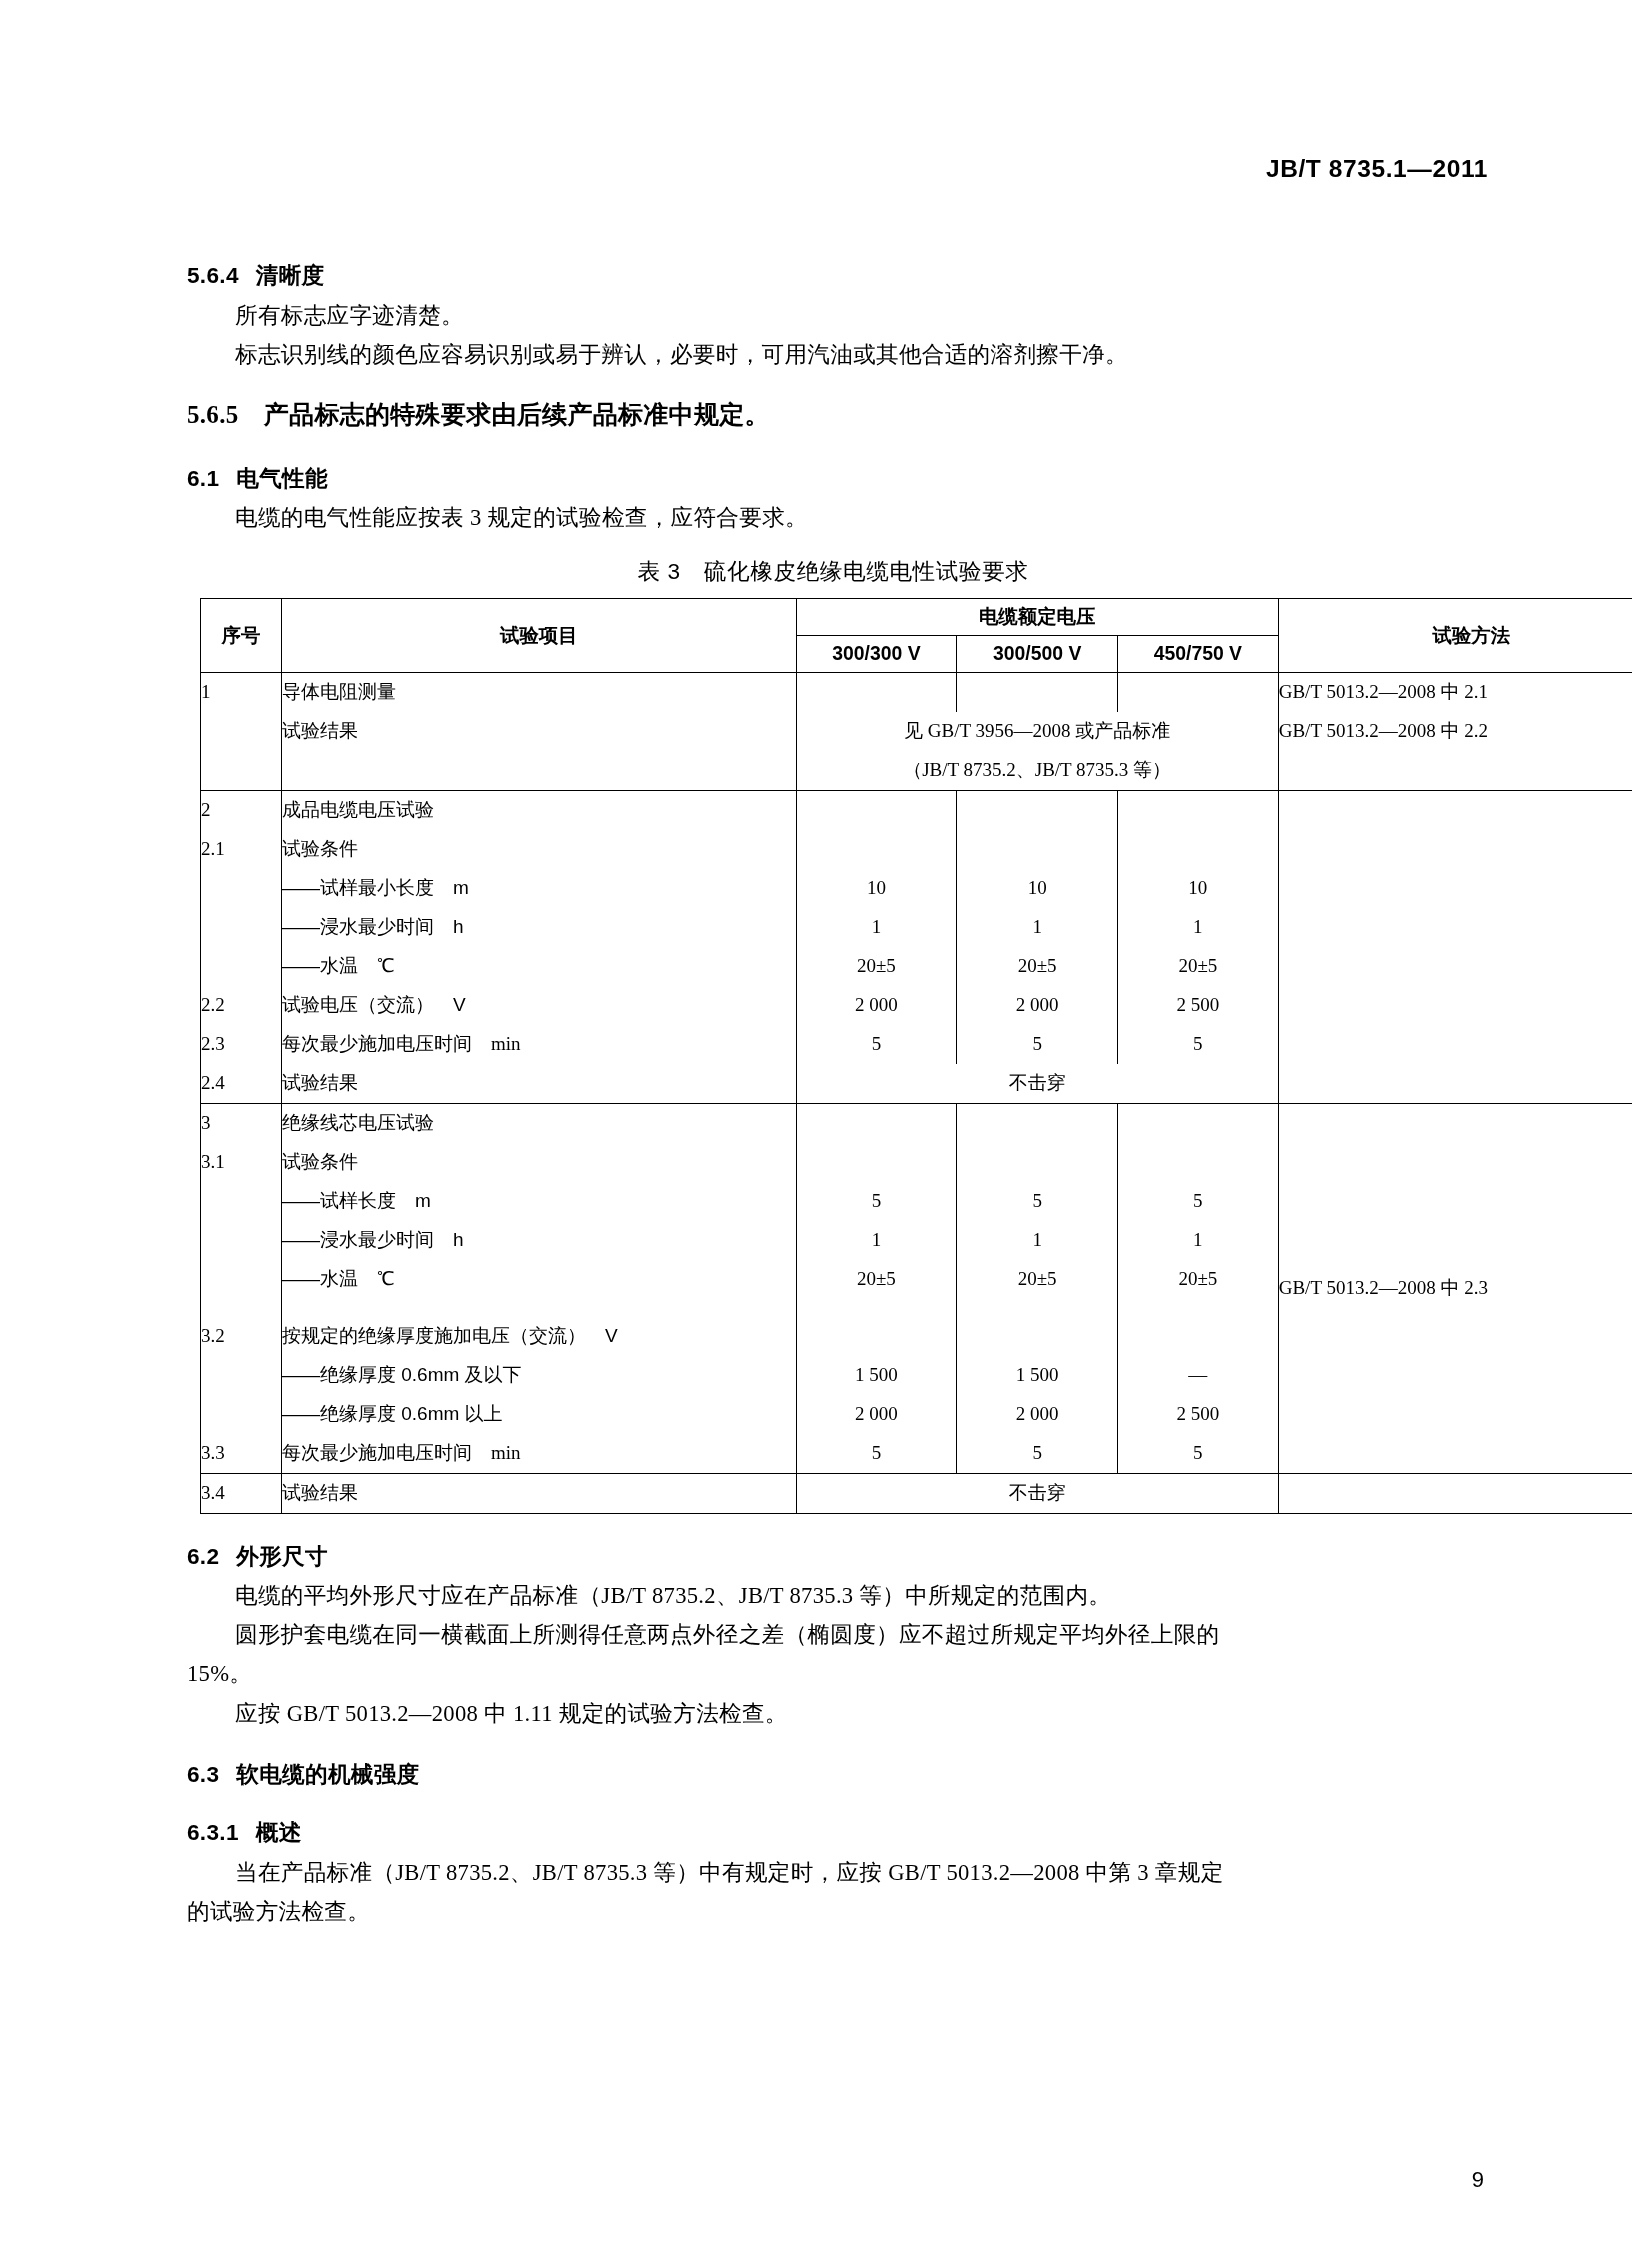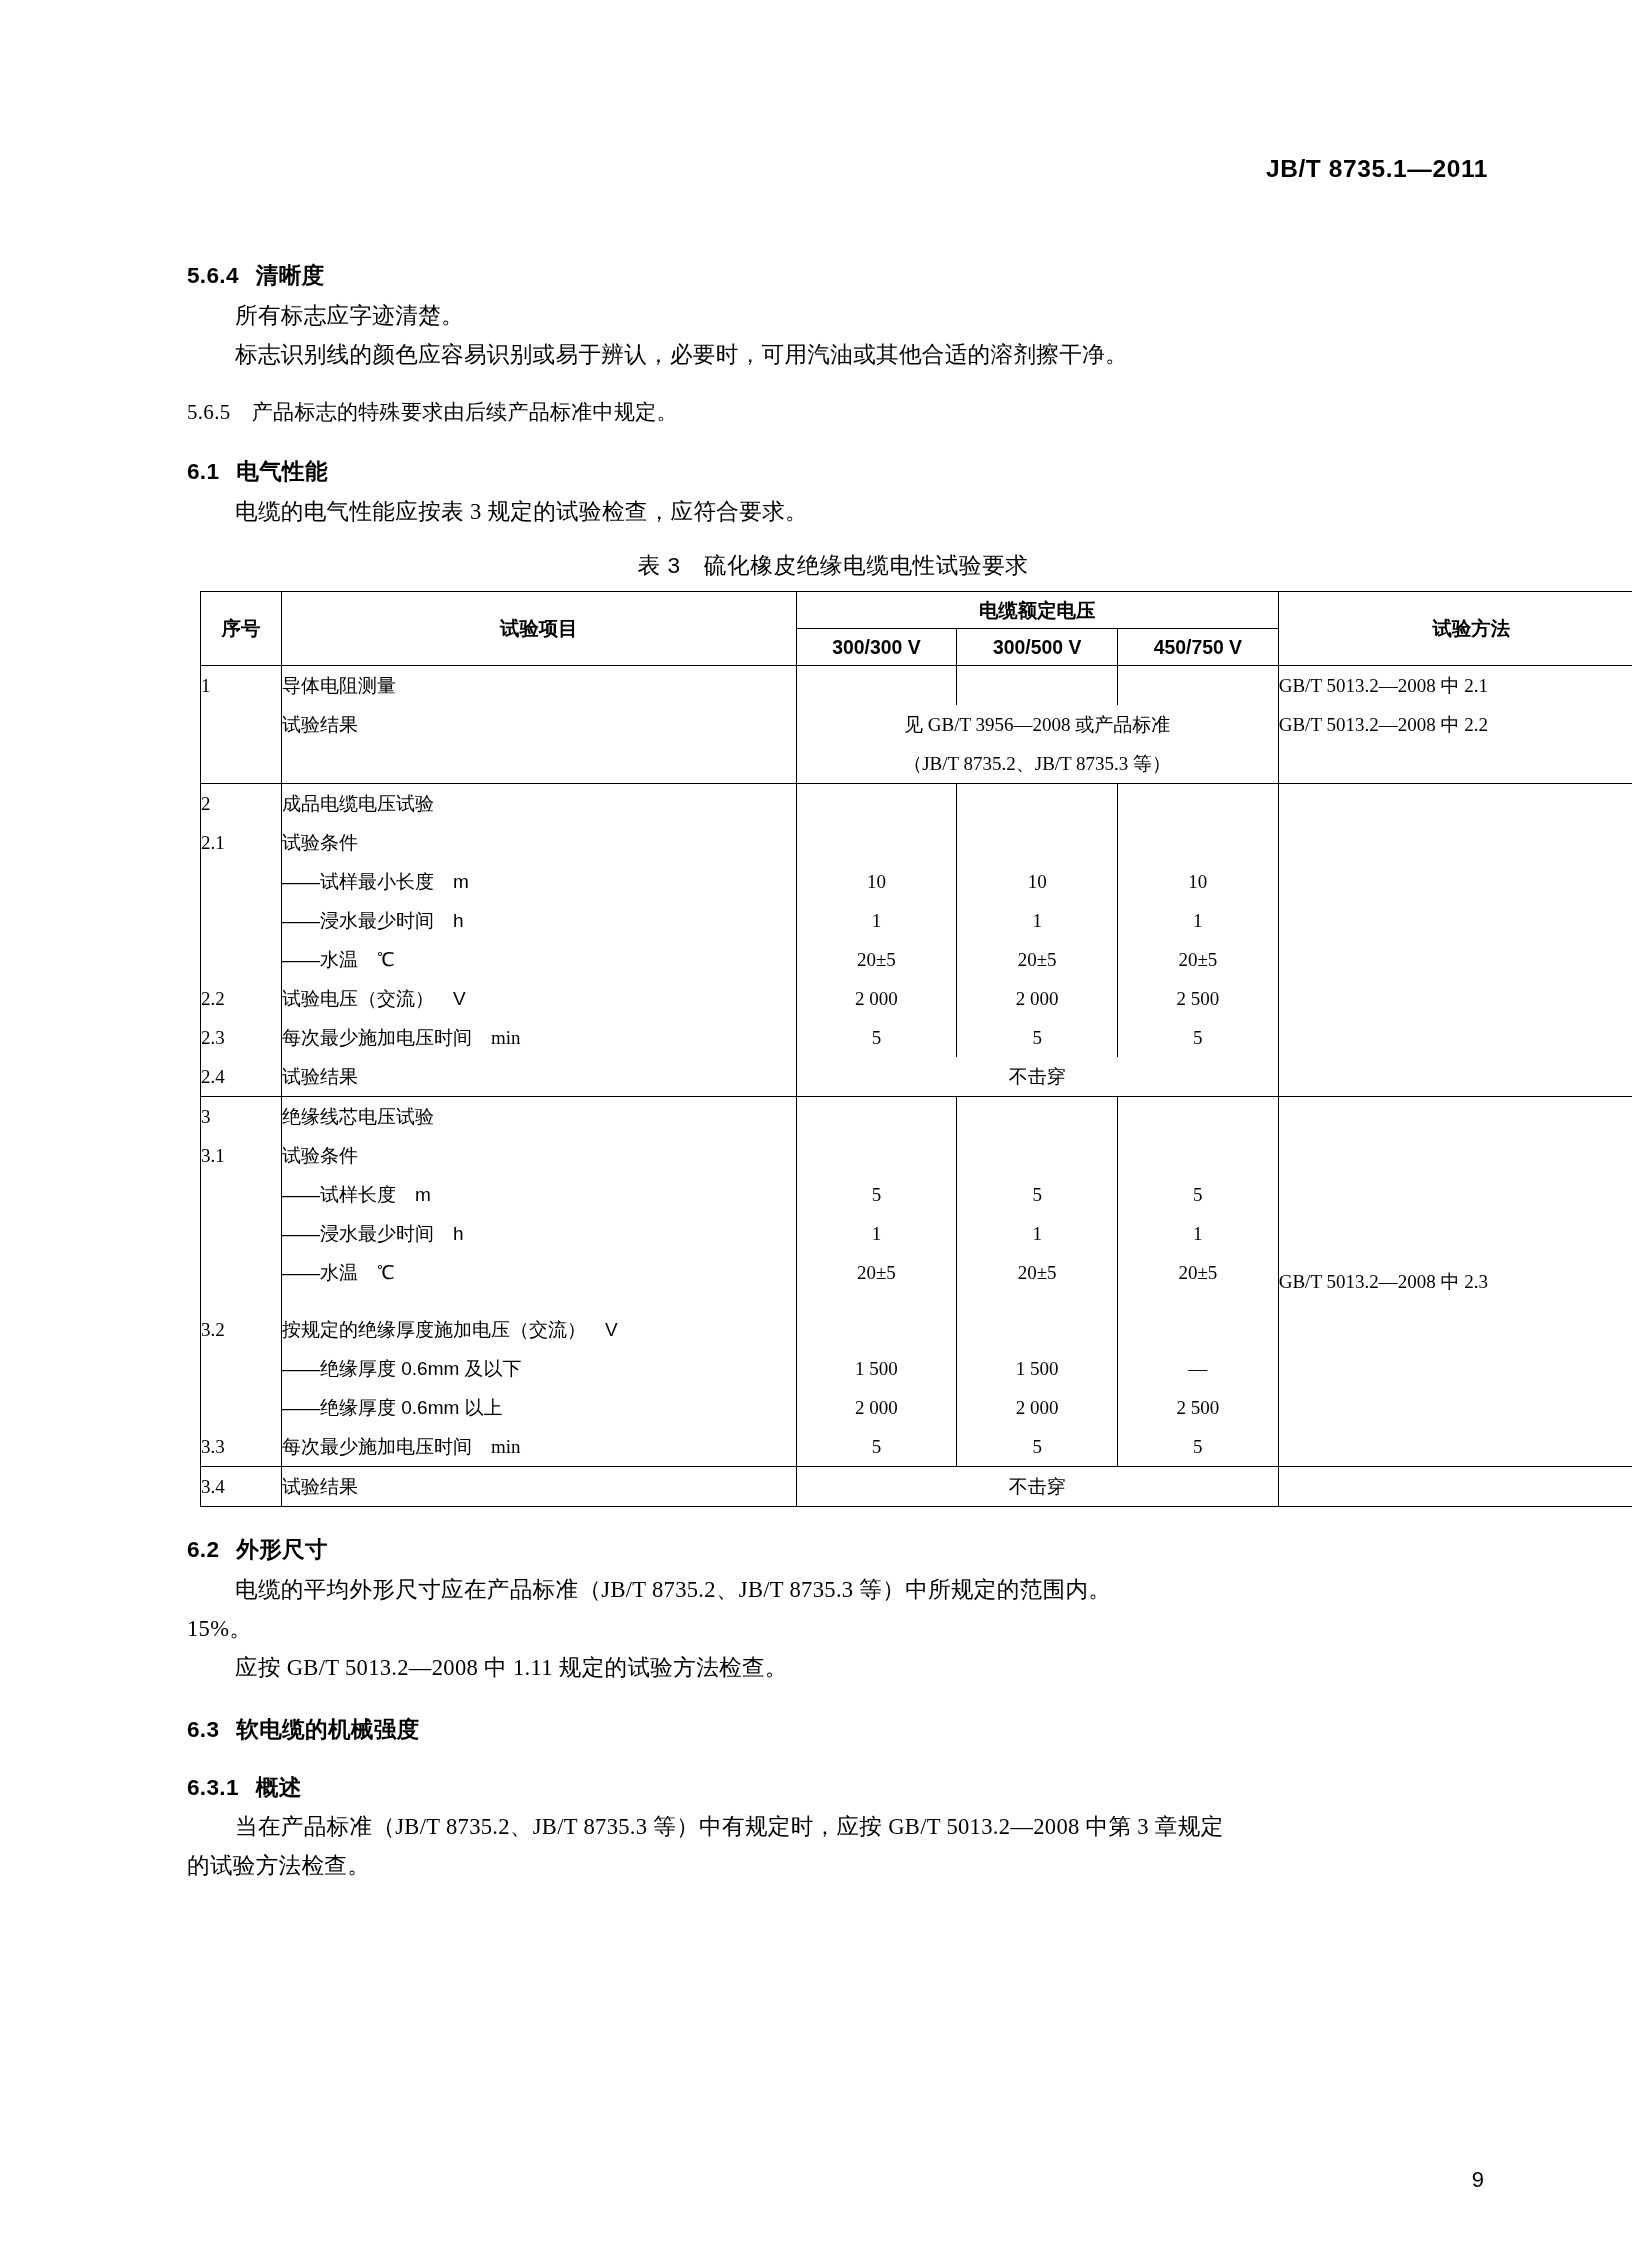--- a/index.html
+++ b/index.html
@@ -40,25 +40,26 @@
   .h-num .gap { display:inline-block; width:17px; }
   p.body {
     font-size:22.6px;
     line-height:1.62;
     margin:0 0 2.6px 0;
     text-indent:48px;
     letter-spacing:0.3px;
   }
   p.body.noindent { text-indent:0; }
   p.sec {
-    font-size:21px;
+    font-size:25px;
     line-height:1.62;
     margin:22px 0 2.6px 0;
     text-indent:0;
     letter-spacing:0.3px;
+    font-weight:bold;
   }
   .table-title {
     text-align:center;
     font-family:"Liberation Sans", sans-serif;
     font-weight:normal;
     font-size:22.6px;
     margin:19.4px 0 10.3px 0;
     letter-spacing:0.6px;
   }
   table.t3 {
@@ -299,20 +300,21 @@
         <td class="span3" colspan="3">不击穿</td>
         <td class="c-m"></td>
       </tr>
     </tbody>
       </table>
 
     <div class="h-num">
       <span>6.2</span><span class="gap"></span><span>外形尺寸</span>
     </div>
     <p class="body">电缆的平均外形尺寸应在产品标准（JB/T 8735.2、JB/T 8735.3 等）中所规定的范围内。</p>
+    <p class="body">圆形护套电缆在同一横截面上所测得任意两点外径之差（椭圆度）应不超过所规定平均外径上限的</p>
     <p class="body noindent">15%。</p>
     <p class="body">应按 GB/T 5013.2—2008 中 1.11 规定的试验方法检查。</p>
 
     <div class="h-num">
       <span>6.3</span><span class="gap"></span><span>软电缆的机械强度</span>
     </div>
     <div class="h-num">
       <span>6.3.1</span><span class="gap"></span><span>概述</span>
     </div>
     <p class="body">当在产品标准（JB/T 8735.2、JB/T 8735.3 等）中有规定时，应按 GB/T 5013.2—2008 中第 3 章规定</p>

